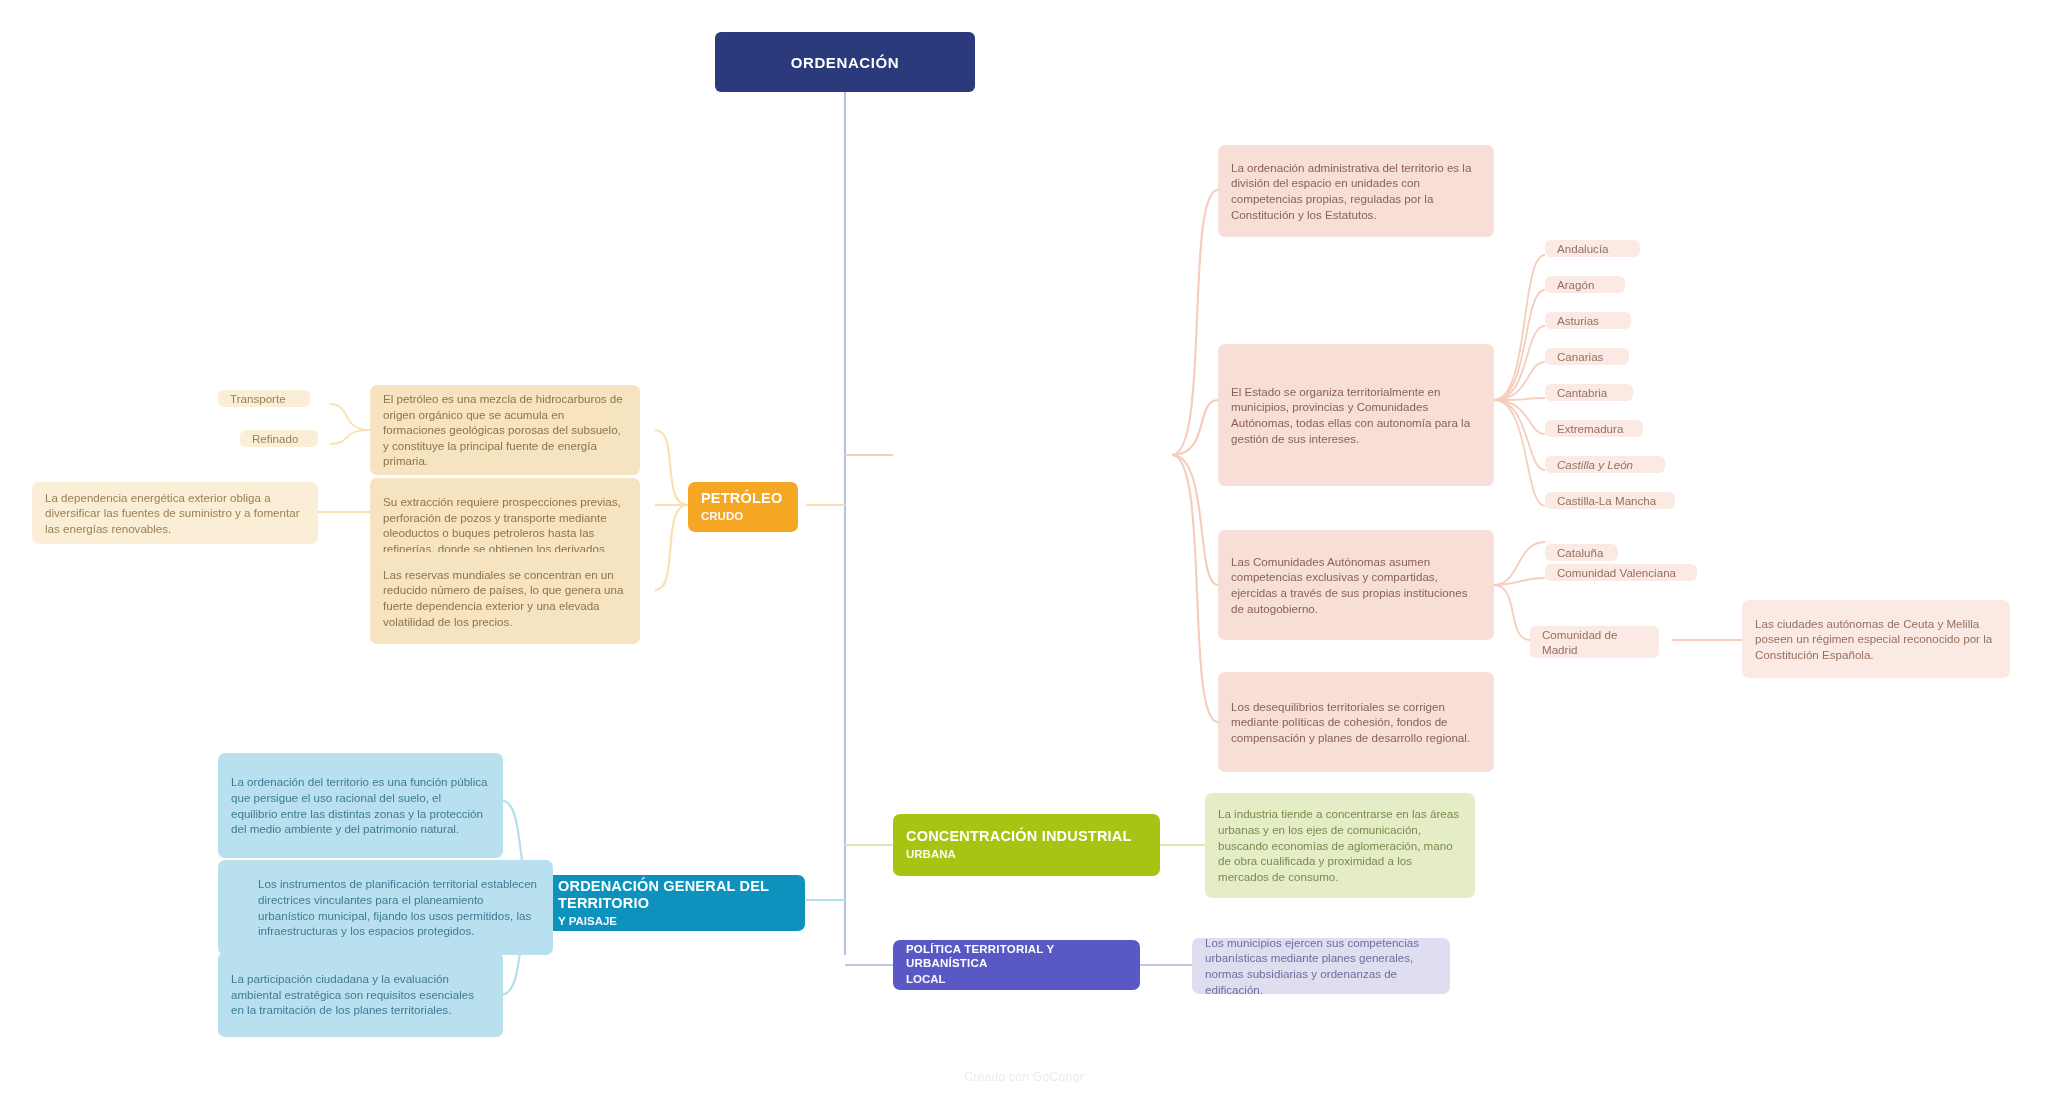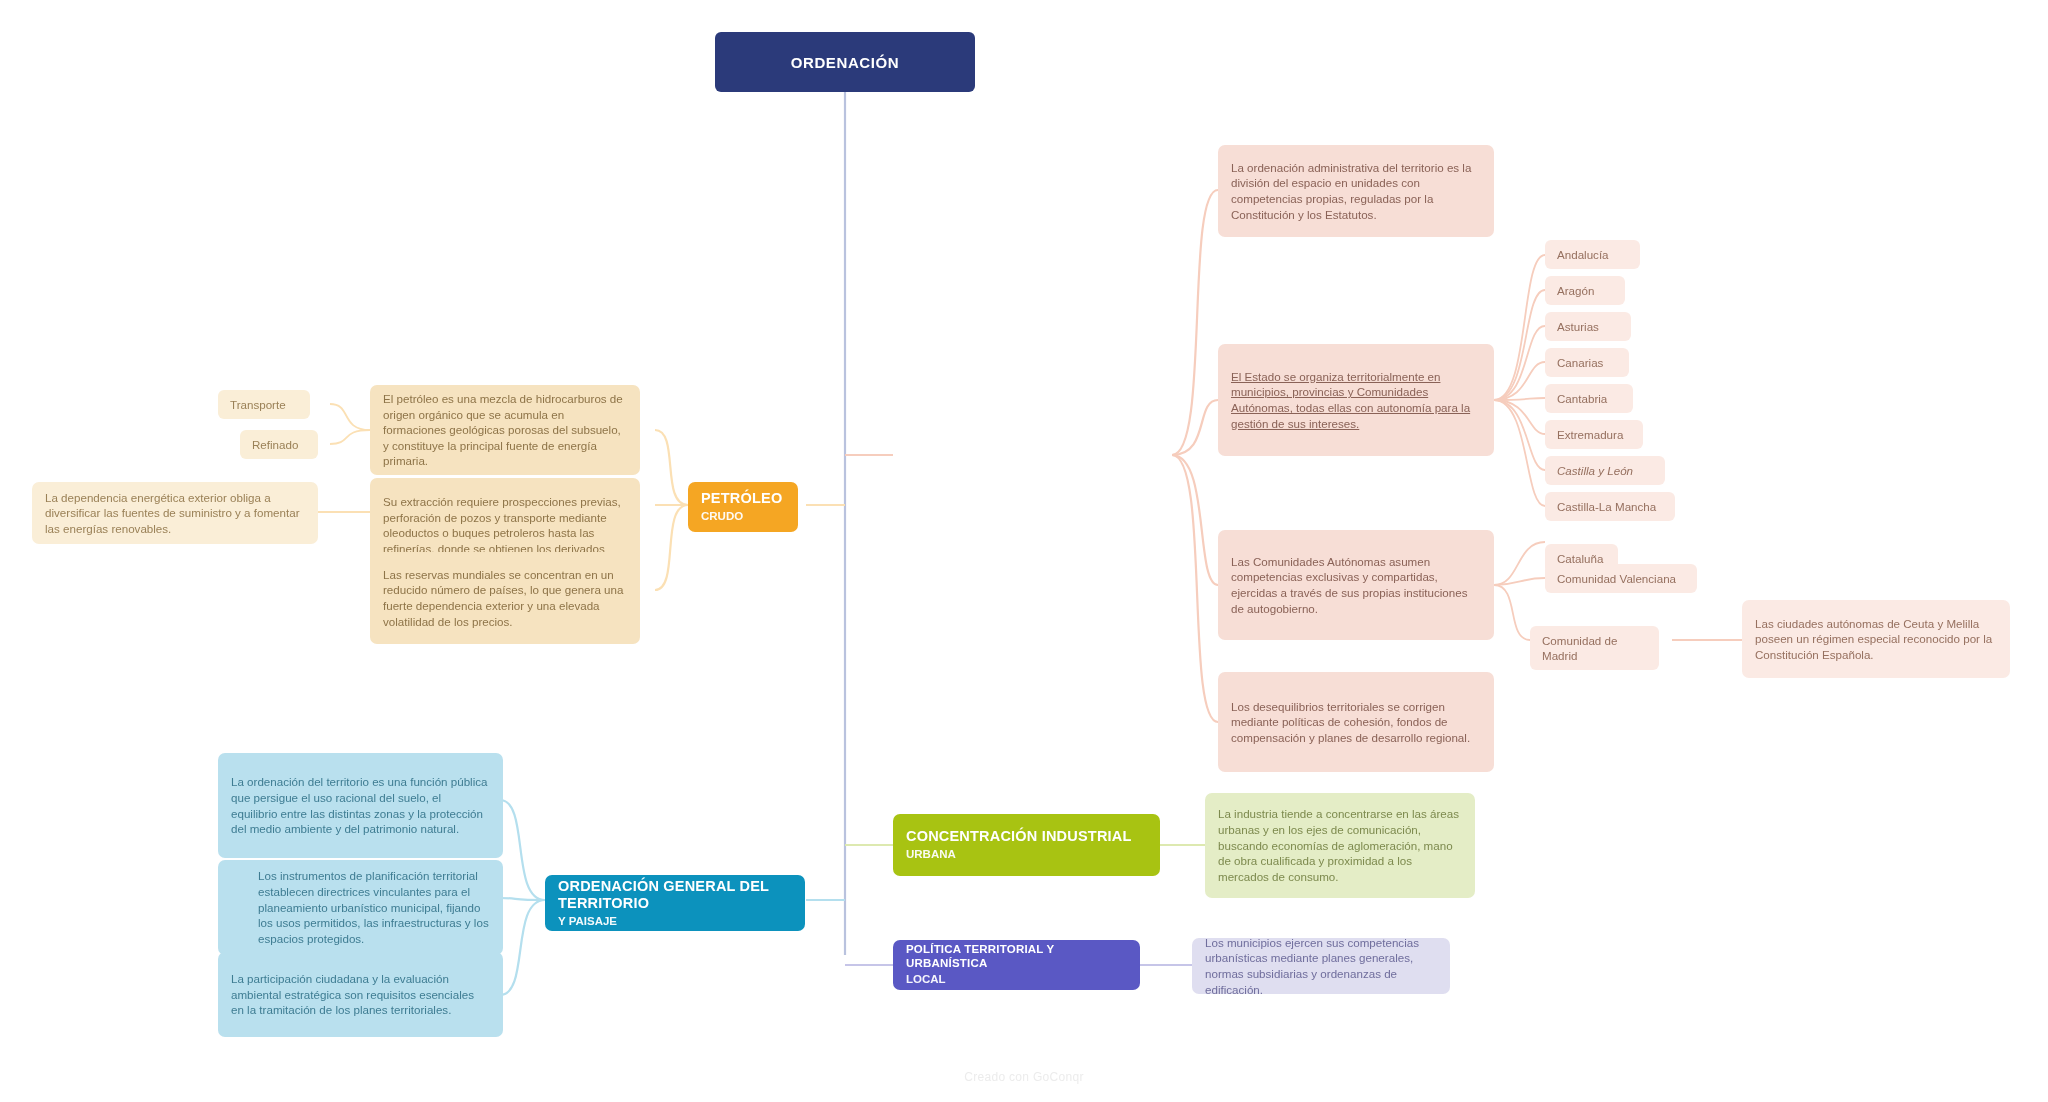--- a/index.html
+++ b/index.html
@@ -35,21 +35,21 @@
   
   .box{padding:10px 13px;line-height:1.35;font-size:11.6px;}
   .pink{background:#f7ded6;color:#8a6257;}
   .pink-l{background:#fbeae4;color:#96705f;}
   .cream{background:#f6e3c0;color:#8e7448;}
   .cream-l{background:#faeed7;color:#9a8157;}
   .blue{background:#b9e0ee;color:#3e7c92;}
   .olive{background:#e4edc6;color:#7d8a4e;}
   .lav{background:#dfdef0;color:#6f6d9c;}
 
-  .pill{padding:7px 12px;font-size:11.6px;line-height:1.3;border-radius:6px;}
+  .pill{padding:1px 12px;font-size:11.6px;line-height:1.3;border-radius:6px;}
 
   .footer{position:absolute;left:0;width:2048px;text-align:center;
           font-size:12px;color:#ececec;letter-spacing:.3px;}
 </style>
 </head>
 <body>
 
 <div id="canvas">
 
   <svg class="links" viewBox="0 0 2048 1102">
@@ -101,21 +101,21 @@
   </svg>
 
   <div class="node root" style="left:715px;top:32px;width:260px;height:60px;">
     <span class="t">ORDENACIÓN</span>
   </div>
 
 
   <div class="node box pink" style="left:1218px;top:145px;width:276px;height:92px;">
     <span class="t">La ordenación administrativa del territorio es la división del espacio en unidades con competencias propias, reguladas por la Constitución y los Estatutos.</span>
   </div>
-  <div class="node box pink" style="left:1218px;top:344px;width:276px;height:112px;text-decoration:underline;">
+  <div class="node box pink" style="left:1218px;top:344px;width:276px;height:142px;">
     <span class="t">El Estado se organiza territorialmente en municipios, provincias y Comunidades Autónomas, todas ellas con autonomía para la gestión de sus intereses.</span>
   </div>
   <div class="node box pink" style="left:1218px;top:530px;width:276px;height:110px;">
     <span class="t">Las Comunidades Autónomas asumen competencias exclusivas y compartidas, ejercidas a través de sus propias instituciones de autogobierno.</span>
   </div>
   <div class="node box pink" style="left:1218px;top:672px;width:276px;height:100px;">
     <span class="t">Los desequilibrios territoriales se corrigen mediante políticas de cohesión, fondos de compensación y planes de desarrollo regional.</span>
   </div>
 
   <div class="node pill pink-l" style="left:1545px;top:240px;width:95px;">
@@ -191,21 +191,21 @@
   </div>
 
   <div class="node hdr hdr-teal" style="left:545px;top:875px;width:260px;height:56px;">
     <span class="t t1">ORDENACIÓN GENERAL DEL TERRITORIO</span>
     <span class="t t2">Y PAISAJE</span>
   </div>
 
   <div class="node box blue" style="left:218px;top:753px;width:285px;height:105px;">
     <span class="t">La ordenación del territorio es una función pública que persigue el uso racional del suelo, el equilibrio entre las distintas zonas y la protección del medio ambiente y del patrimonio natural.</span>
   </div>
-  <div class="node box blue" style="left:218px;top:860px;width:285px;height:95px;padding-left:40px;">
+  <div class="node box blue" style="left:218px;top:860px;width:335px;height:95px;padding-left:40px;">
     <span class="t">Los instrumentos de planificación territorial establecen directrices vinculantes para el planeamiento urbanístico municipal, fijando los usos permitidos, las infraestructuras y los espacios protegidos.</span>
   </div>
   <div class="node box blue" style="left:218px;top:952px;width:285px;height:85px;">
     <span class="t">La participación ciudadana y la evaluación ambiental estratégica son requisitos esenciales en la tramitación de los planes territoriales.</span>
   </div>
 
   <div class="node hdr hdr-purple" style="left:893px;top:940px;width:247px;height:50px;">
     <span class="t t1" style="font-size:11.5px;">POLÍTICA TERRITORIAL Y URBANÍSTICA</span>
     <span class="t t2">LOCAL</span>
   </div>

